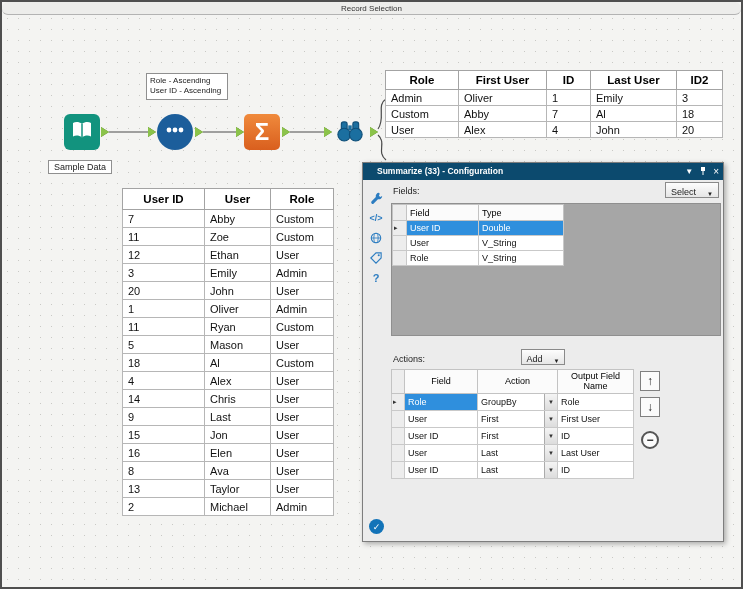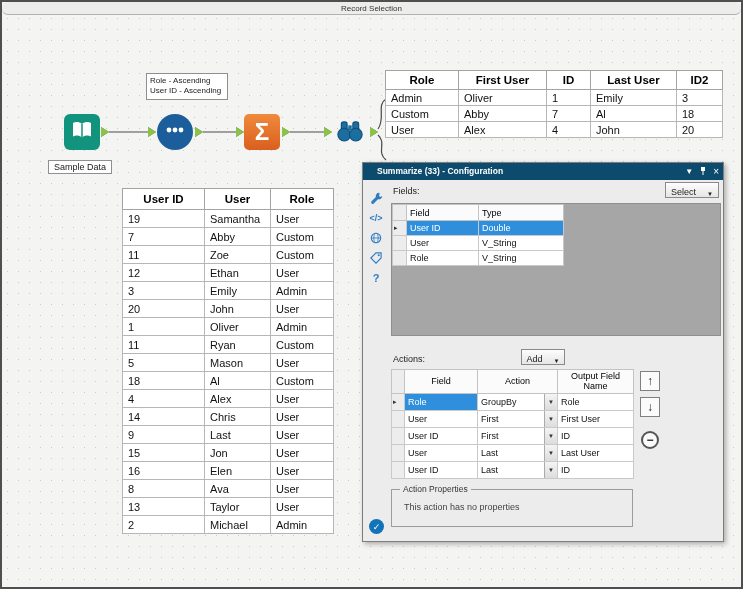--- a/index.html
+++ b/index.html
@@ -234,25 +234,20 @@
         <col style="width:63px">
       </colgroup>
   <thead>
         <tr>
           <th>User ID</th>
           <th>User</th>
           <th>Role</th>
         </tr>
       </thead>
       <tbody>
-        <tr>
-          <td>19</td>
-          <td>Samantha</td>
-          <td>User</td>
-        </tr>
         <tr>
           <td>7</td>
           <td>Abby</td>
           <td>Custom</td>
         </tr>
         <tr>
           <td>11</td>
           <td>Zoe</td>
           <td>Custom</td>
         </tr>
@@ -488,19 +483,15 @@
             </td>
             <td>ID</td>
           </tr>
         </tbody>
       </table>
 
     <button class="sq-btn" id="move-up-button">↑</button>
     <button class="sq-btn" id="move-down-button">↓</button>
     <button class="sq-btn" id="remove-button">−</button>
 
-    <div id="action-props">
-      <span id="action-props-label">Action Properties</span>
-      <span id="action-props-text">This action has no properties</span>
-    </div>
   </div>
 
 </div>
 
 </body></html>

